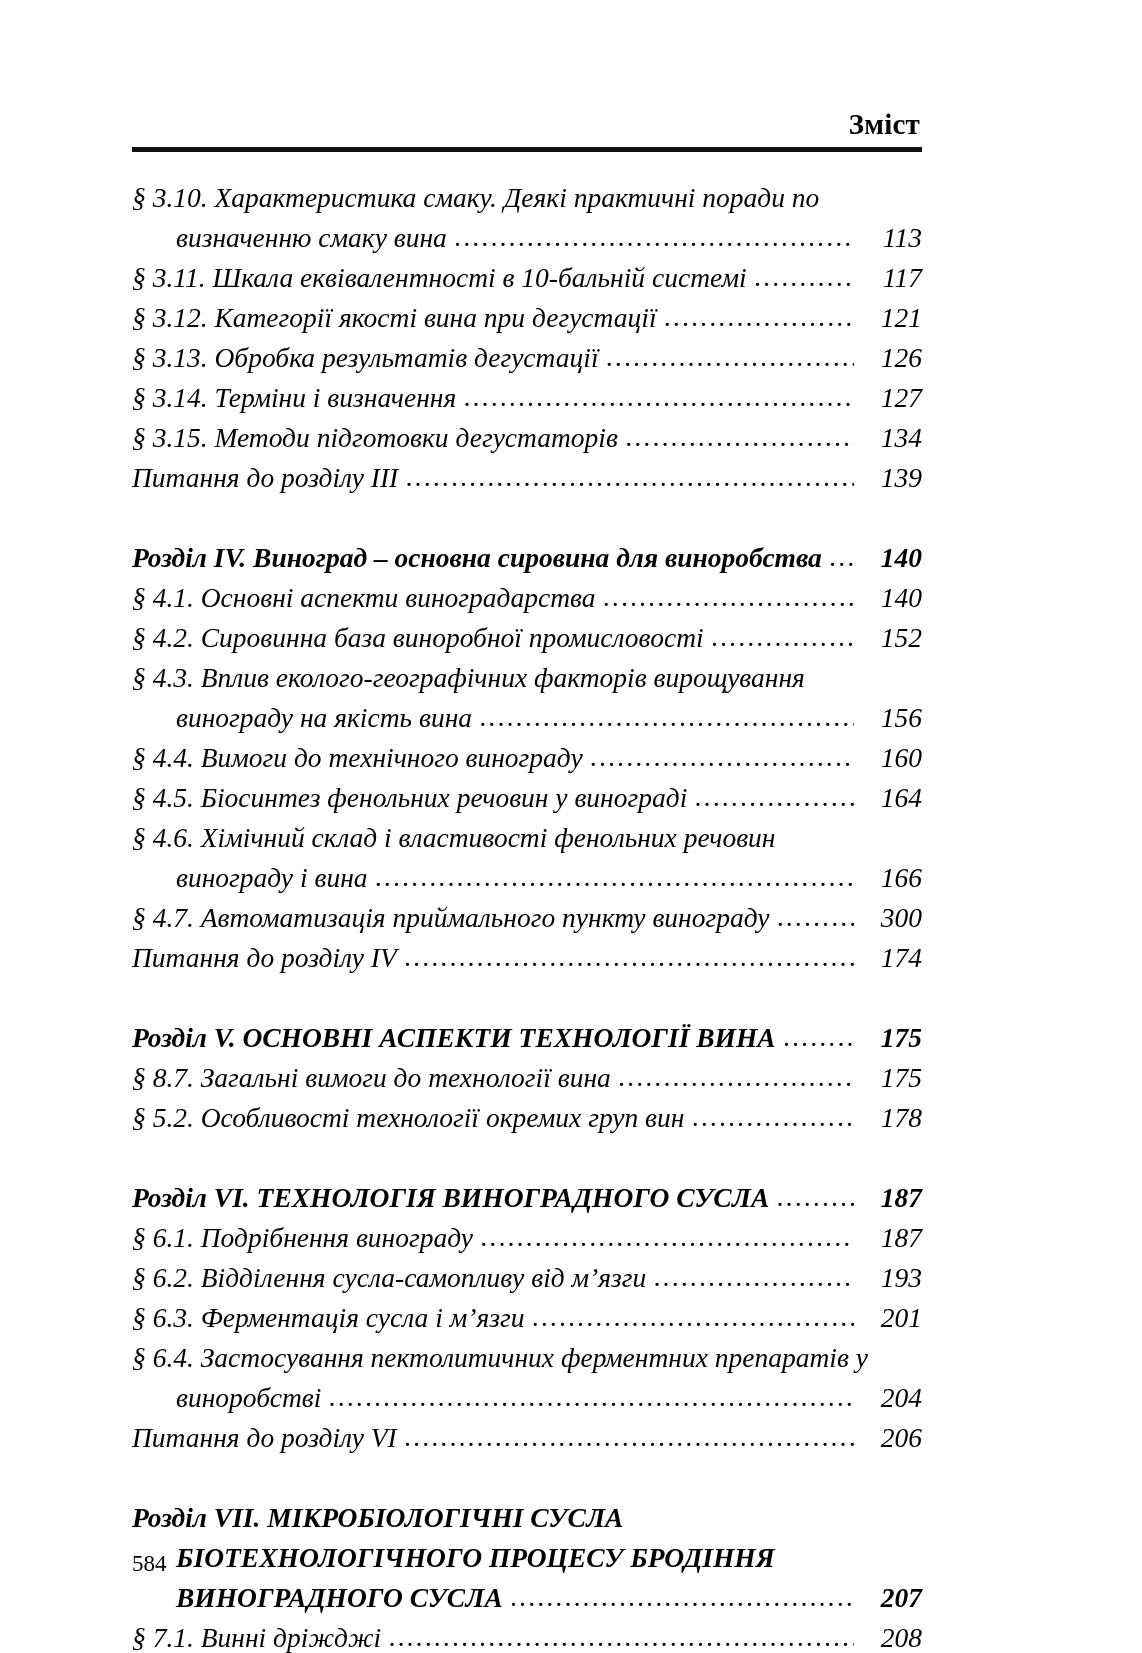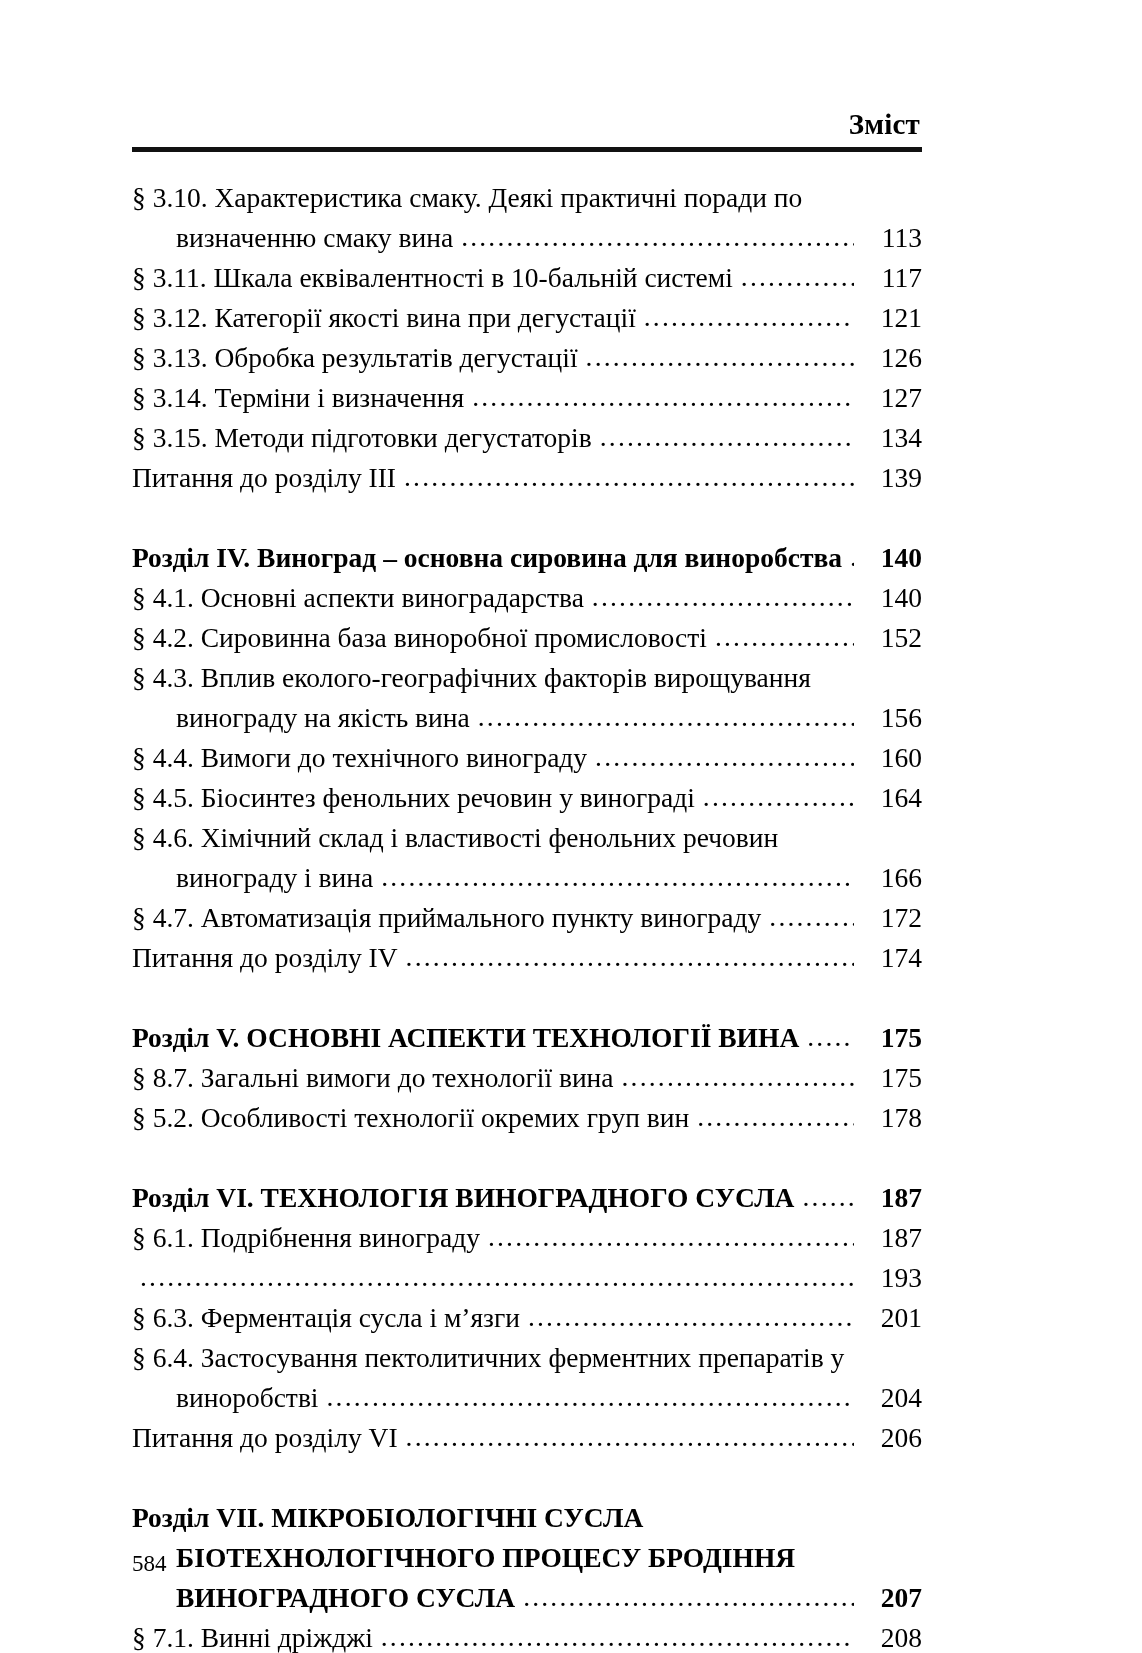--- a/index.html
+++ b/index.html
@@ -58,20 +58,21 @@
     padding: 0;
     display: block;
     white-space: nowrap;
   }
 
   
   .row {
     display: flex;
     align-items: baseline;
     width: 100%;
+    font-style: italic;
   }
   .label {
     flex: 0 0 auto;
     white-space: pre;
   }
   .leader {
     flex: 1 1 auto;
     overflow: hidden;
     white-space: nowrap;
     margin: 0 6px 0 8px;
@@ -237,21 +238,21 @@
         <span class="row">
           <span class="label">винограду і вина</span>
           <span class="leader">................................................................................................................................................................................................................................................</span>
           <span class="pageno">166</span>
         </span>
       </li>
       <li class="toc-entry">
         <span class="row">
           <span class="label">§ 4.7. Автоматизація приймального пункту винограду</span>
           <span class="leader">................................................................................................................................................................................................................................................</span>
-          <span class="pageno">172</span>
+          <span class="pageno">300</span>
         </span>
       </li>
       <li class="toc-entry">
         <span class="row">
           <span class="label">Питання до розділу IV</span>
           <span class="leader">................................................................................................................................................................................................................................................</span>
           <span class="pageno">174</span>
         </span>
       </li>
       <li class="spacer"></li>
@@ -286,20 +287,21 @@
       </li>
       <li class="toc-entry">
         <span class="row">
           <span class="label">§ 6.1. Подрібнення винограду</span>
           <span class="leader">................................................................................................................................................................................................................................................</span>
           <span class="pageno">187</span>
         </span>
       </li>
       <li class="toc-entry">
         <span class="row">
+          <span class="label">§ 6.2. Відділення сусла-самопливу від м’язги</span>
           <span class="leader">................................................................................................................................................................................................................................................</span>
           <span class="pageno">193</span>
         </span>
       </li>
       <li class="toc-entry">
         <span class="row">
           <span class="label">§ 6.3. Ферментація сусла і м’язги</span>
           <span class="leader">................................................................................................................................................................................................................................................</span>
           <span class="pageno">201</span>
         </span>

